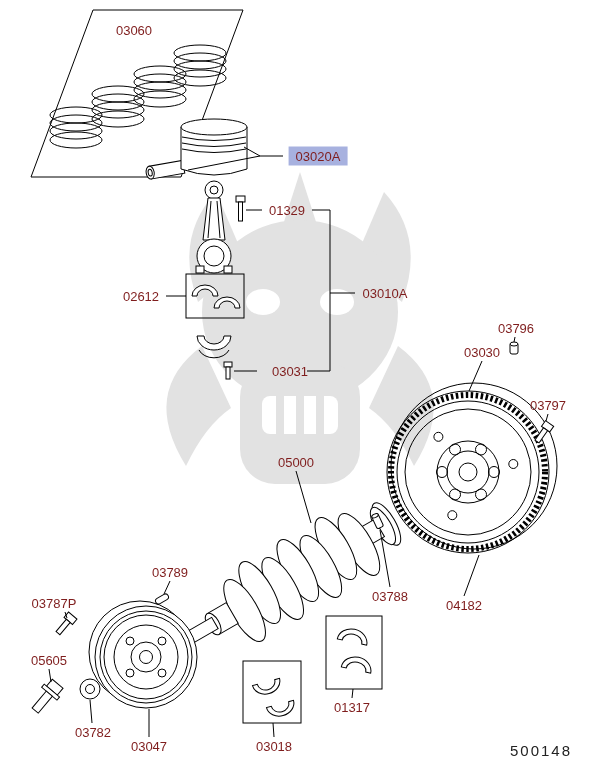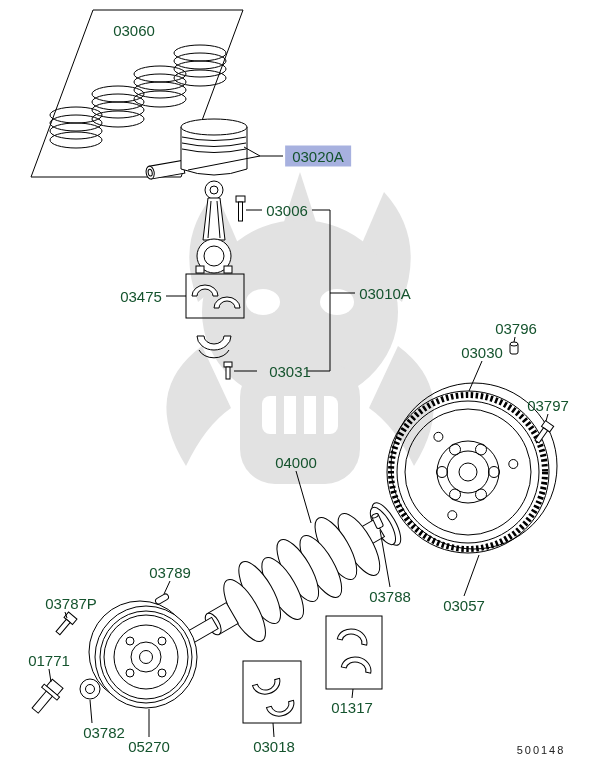--- a/index.html
+++ b/index.html
@@ -3,27 +3,27 @@
 <meta charset="utf-8">
 <style>
   html,body{margin:0;padding:0;background:#fff;}
   .stage{
     position:relative;width:609px;height:768px;background:#fff;overflow:hidden;
     font-family:"Liberation Sans",sans-serif;
   }
   .stage svg{position:absolute;left:0;top:0;}
   .label{
     position:absolute;transform:translate(-50%,-50%);
-    font-size:15px;color:#14532d;white-space:nowrap;line-height:1;
+    font-size:13px;color:#7f1d1d;white-space:nowrap;line-height:1;
     padding:2px 4px;cursor:pointer;z-index:5;
   }
   .label.highlighted{padding:3px 7px;}
   .drawing-number{
     position:absolute;transform:translate(-50%,-50%);
-    font-size:11px;letter-spacing:2px;color:#222;z-index:5;
+    font-size:15px;letter-spacing:2px;color:#222;z-index:5;
   }
 </style>
 </head>
 <body>
 
 <div class="stage">
 
   <svg width="609" height="768" viewBox="0 0 609 768">
 
     <g fill="#e2e2e2">
@@ -235,32 +235,32 @@
       <line x1="49" y1="669" x2="51" y2="682"></line>
       <line x1="92" y1="723" x2="90" y2="700"></line>
       <line x1="149" y1="737" x2="149" y2="709"></line>
       <line x1="352" y1="698" x2="353" y2="689"></line>
       <line x1="274" y1="737" x2="273" y2="723"></line>
     </g>
   </svg>
 
   <div class="label" style="left:134px;top:30px">03060</div>
   <div class="label highlighted" style="left: 318px; top: 156px; background: rgb(167, 177, 223);">03020A</div>
-  <div class="label" style="left:287px;top:210px">03006</div>
-  <div class="label" style="left:141px;top:296px">03475</div>
+  <div class="label" style="left:287px;top:210px">01329</div>
+  <div class="label" style="left:141px;top:296px">02612</div>
   <div class="label" style="left:385px;top:293px">03010A</div>
   <div class="label" style="left:290px;top:371px">03031</div>
   <div class="label" style="left:516px;top:328px">03796</div>
   <div class="label" style="left:482px;top:352px">03030</div>
   <div class="label" style="left:548px;top:405px">03797</div>
-  <div class="label" style="left:296px;top:462px">04000</div>
+  <div class="label" style="left:296px;top:462px">05000</div>
   <div class="label" style="left:170px;top:572px">03789</div>
   <div class="label" style="left:390px;top:596px">03788</div>
-  <div class="label" style="left:464px;top:605px">03057</div>
-  <div class="label" style="left:71px;top:603px">03787P</div>
-  <div class="label" style="left:49px;top:660px">01771</div>
-  <div class="label" style="left:104px;top:732px">03782</div>
-  <div class="label" style="left:149px;top:746px">05270</div>
+  <div class="label" style="left:464px;top:605px">04182</div>
+  <div class="label" style="left:54px;top:603px">03787P</div>
+  <div class="label" style="left:49px;top:660px">05605</div>
+  <div class="label" style="left:93px;top:732px">03782</div>
+  <div class="label" style="left:149px;top:746px">03047</div>
   <div class="label" style="left:352px;top:707px">01317</div>
   <div class="label" style="left:274px;top:746px">03018</div>
 
   <div class="drawing-number" style="left:541px;top:750px">500148</div>
 </div>
 
 </body></html>

